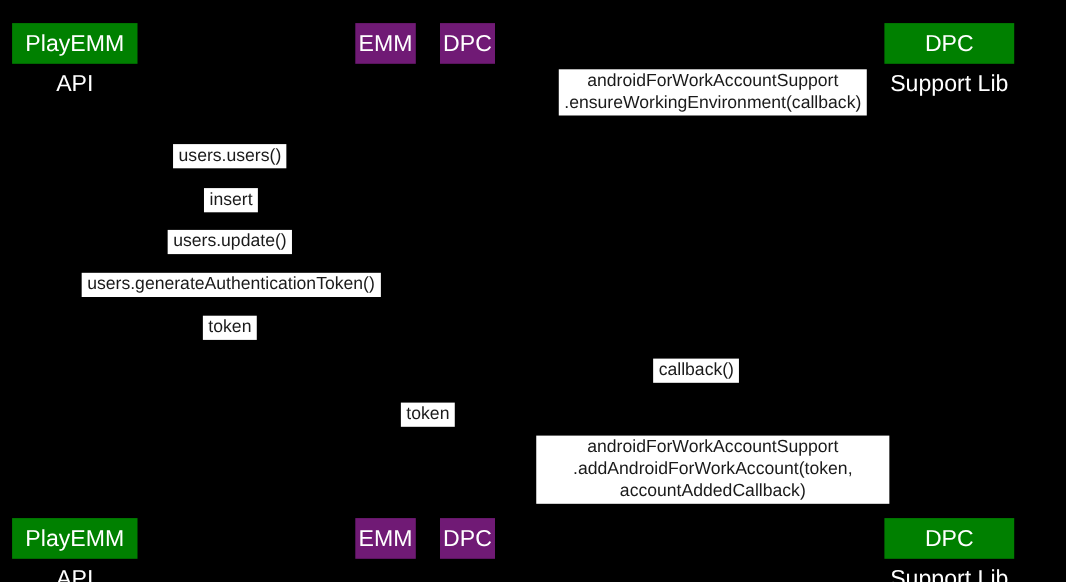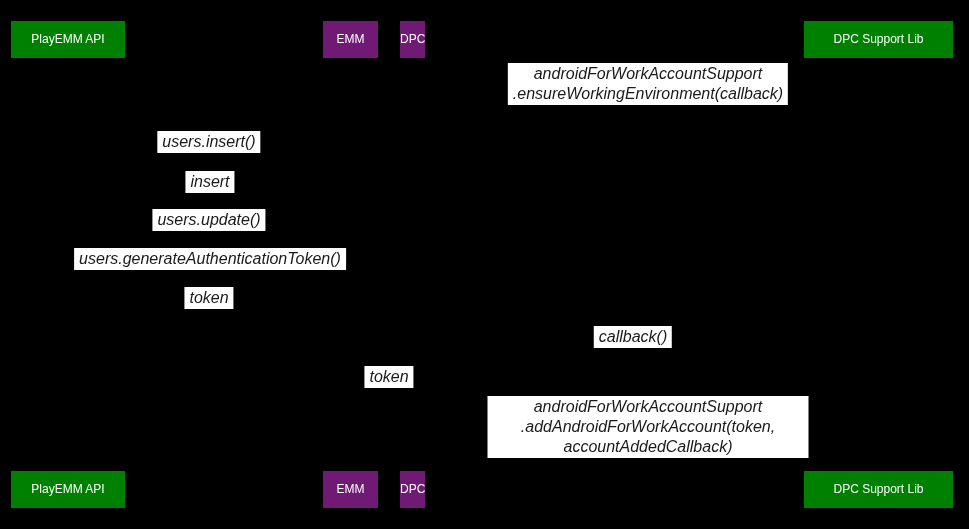--- a/index.html
+++ b/index.html
@@ -44,44 +44,43 @@
   .line-8 { top: 397px; left: 351px; width: 74px;  }
   .line-9 { top: 446px; left: 425px; width: 446px; }
 
   
   .actor {
     position: absolute;
     height: 37px;
     line-height: 37px;
     text-align: center;
     color: #ffffff;
-    font-size: 12px;
+    font-size: 21px;
     box-sizing: border-box;
   }
   .actor.green { background: #008000; }
   .actor.blue  { background: #701a75; }
   .row-top    { top: 21px; }
   .row-bottom { top: 471px; }
   .a-playemm { left: 11px;  width: 114px; }
   .a-emm     { left: 323px; width: 55px;  }
-  .a-dpc     { left: 400px; width: 25px;  }
-  .a-dpclib  { left: 804px; width: 149px; }
+  .a-dpc     { left: 400px; width: 50px;  }
+  .a-dpclib  { left: 804px; width: 118px; }
 
   
   .msg {
     position: absolute;
     transform: translateX(-50%);
     background: #ffffff;
     color: #1a1a1a;
     font-size: 16px;
     line-height: 20px;
     padding: 1px 5px;
     text-align: center;
     white-space: pre-line;
-    font-style: italic;
   }
   .m1 { left: 648px; top: 63px;  }
   .m2 { left: 209px; top: 131px; }
   .m3 { left: 210px; top: 171px; }
   .m4 { left: 209px; top: 209px; }
   .m5 { left: 210px; top: 248px; }
   .m6 { left: 209px; top: 287px; }
   .m7 { left: 633px; top: 326px; }
   .m8 { left: 389px; top: 366px; }
   .m9 { left: 648px; top: 396px; }
@@ -111,21 +110,21 @@
   <div class="actor blue row-top a-dpc">DPC</div>
   <div class="actor green row-top a-dpclib">DPC Support Lib</div>
 
   <div class="actor green row-bottom a-playemm">PlayEMM API</div>
   <div class="actor blue row-bottom a-emm">EMM</div>
   <div class="actor blue row-bottom a-dpc">DPC</div>
   <div class="actor green row-bottom a-dpclib">DPC Support Lib</div>
 
   <div class="msg m1">androidForWorkAccountSupport
 .ensureWorkingEnvironment(callback)</div>
-  <div class="msg m2">users.insert()</div>
+  <div class="msg m2">users.users()</div>
   <div class="msg m3">insert</div>
   <div class="msg m5">users.generateAuthenticationToken()</div>
   <div class="msg m4">users.update()</div>
   <div class="msg m6">token</div>
   <div class="msg m7">callback()</div>
   <div class="msg m8">token</div>
   <div class="msg m9">androidForWorkAccountSupport
 .addAndroidForWorkAccount(token, accountAddedCallback)</div>
 
 </div>

